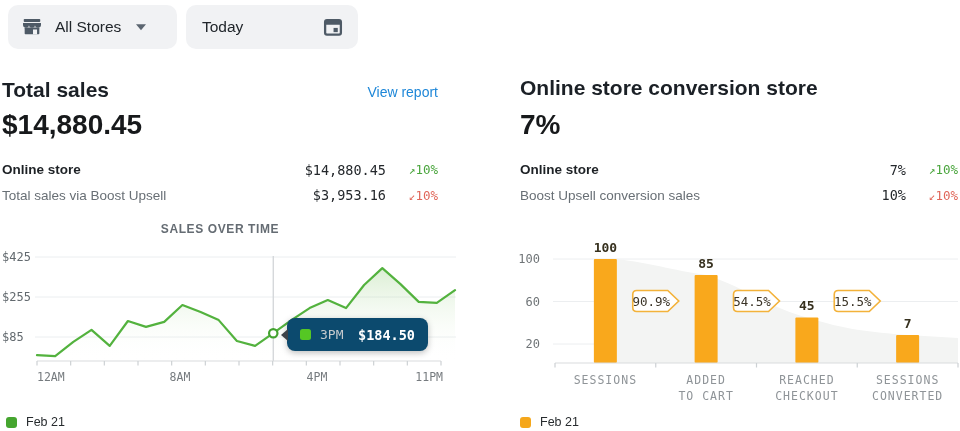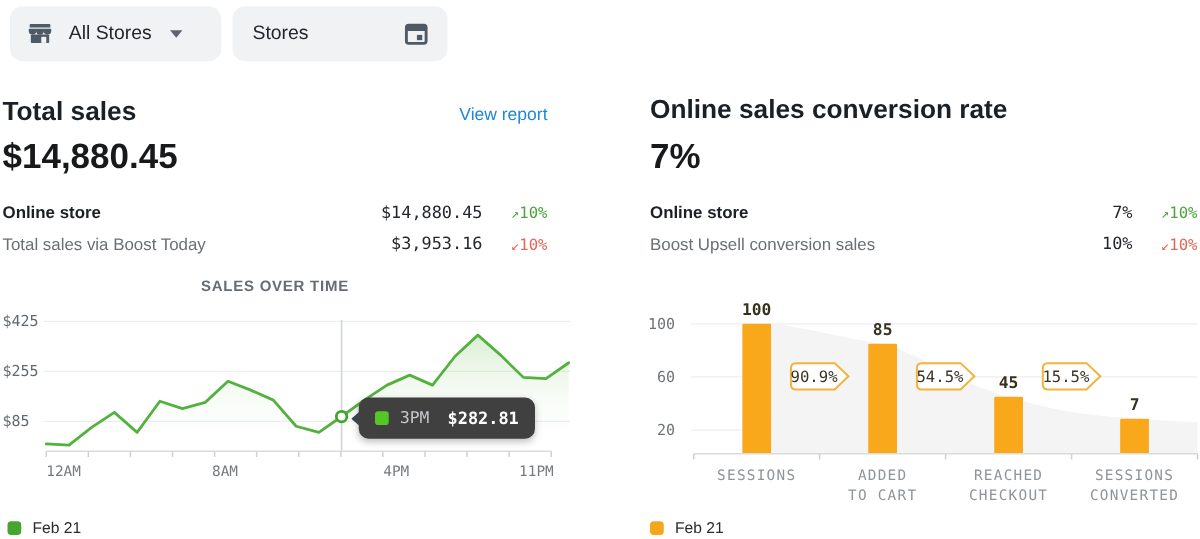--- a/index.html
+++ b/index.html
@@ -50,21 +50,21 @@
   text.ax{font-size:12px;fill:#62696e;}
   text.axf{font-size:12px;fill:#6f7477;}
   text.xlab{font-size:11.5px;fill:#767b7f;}
   text.cat{font-size:11.5px;fill:#8f9498;letter-spacing:1px;}
   text.bval{font-size:13px;font-weight:700;fill:#37311f;}
   text.badge-t{font-size:12.5px;fill:#3b3427;}
 
   
   .tooltip{
     position:absolute;left:287px;top:318px;width:141px;height:33px;box-sizing:border-box;
-    background:#404040;border-radius:8px;display:flex;align-items:center;gap:9px;
+    background:#0c4a6e;border-radius:8px;display:flex;align-items:center;gap:9px;
     padding:0 13px;box-shadow:0 2px 6px rgba(0,0,0,.25);
   }
   .tooltip::before{
     content:"";position:absolute;left:-6px;top:10.5px;width:0;height:0;
     border-top:6px solid transparent;border-bottom:6px solid transparent;
     border-right:7px solid #3d4349;
   }
   .tt-sq{width:11px;height:11px;border-radius:2.5px;background:#55c724;flex:0 0 auto;}
   .tt-time{font-family:"DejaVu Sans Mono",monospace;font-size:13px;color:#c6cacd;}
   .tt-val{font-family:"DejaVu Sans Mono",monospace;font-size:13.5px;font-weight:700;color:#ffffff;margin-left:auto;}
@@ -89,21 +89,21 @@
       <rect x="4" y="12.6" width="16" height="7.4" rx="0.8" fill="#4e5a66"></rect>
       <rect x="13.1" y="14.7" width="4.4" height="5.3" fill="#f1f2f4"></rect>
     </svg>
     <span class="pill-label">All Stores</span>
     <svg class="chev" viewBox="0 0 12 8">
       <path d="M1,1.2 h10 L6,7.2 Z" fill="#5b6570"></path>
     </svg>
   </div>
 
   <div class="pill pill-date">
-    <span class="pill-label">Stores</span>
+    <span class="pill-label">Today</span>
     <svg class="icon24" viewBox="0 0 24 24">
       <rect x="3.4" y="4.6" width="17.2" height="15.8" rx="2" fill="none" stroke="#4e5a66" stroke-width="2.5"></rect>
       <path d="M3.4,6.6 a2,2 0 0 1 2,-2 h13.2 a2,2 0 0 1 2,2 v3 h-17.2 z" fill="#4e5a66"></path>
       <rect x="12.6" y="13" width="4.6" height="4.6" fill="#4e5a66"></rect>
     </svg>
   </div>
 </div>
 
 <div class="panel panel-left">
   <div class="card-head">
@@ -111,31 +111,31 @@
     <a class="view-report">View report</a>
   </div>
   <div class="big-value">$14,880.45</div>
   <div class="rows">
     <div class="mrow">
       <span class="rl strong">Online store</span>
       <span class="rv">$14,880.45</span>
       <span class="trend up"><span class="arr">↗</span><span>10%</span></span>
     </div>
     <div class="mrow">
-      <span class="rl">Total sales via Boost Today</span>
+      <span class="rl">Total sales via Boost Upsell</span>
       <span class="rv">$3,953.16</span>
       <span class="trend down"><span class="arr">↙</span><span>10%</span></span>
     </div>
   </div>
   <div class="section-title">SALES OVER TIME</div>
 </div>
 
 <div class="panel panel-right">
   <div class="card-head">
-    <div class="card-title">Online sales conversion rate</div>
+    <div class="card-title">Online store conversion store</div>
   </div>
   <div class="big-value">7%</div>
   <div class="rows">
     <div class="mrow">
       <span class="rl strong">Online store</span>
       <span class="rv">7%</span>
       <span class="trend up"><span class="arr">↗</span><span>10%</span></span>
     </div>
     <div class="mrow">
       <span class="rl">Boost Upsell conversion sales</span>
@@ -178,21 +178,21 @@
     <text x="37" y="381" text-anchor="start" class="xlab">12AM</text>
     <text x="180" y="381" text-anchor="middle" class="xlab">8AM</text>
     <text x="317" y="381" text-anchor="middle" class="xlab">4PM</text>
     <text x="443" y="381" text-anchor="end" class="xlab">11PM</text>
     <circle cx="273.2608695652174" cy="333.2352941176471" r="4.2" fill="#ffffff" stroke="#43a22f" stroke-width="2.2"></circle>
   </svg>
 
 <div class="tooltip">
   <span class="tt-sq"></span>
   <span class="tt-time">3PM</span>
-  <span class="tt-val">$282.81</span>
+  <span class="tt-val">$184.50</span>
 </div>
 
 <svg id="funnel-chart" class="chart" width="445" height="168" viewBox="515 238 445 168">
     <line x1="553" y1="259" x2="958" y2="259" stroke="#eceef0" stroke-width="1"></line>
     <text x="540" y="263" text-anchor="end" class="axf">100</text>
     <line x1="553" y1="301.5" x2="958" y2="301.5" stroke="#eceef0" stroke-width="1"></line>
     <text x="540" y="305.5" text-anchor="end" class="axf">60</text>
     <line x1="553" y1="344" x2="958" y2="344" stroke="#eceef0" stroke-width="1"></line>
     <text x="540" y="348" text-anchor="end" class="axf">20</text>
     <path d="M616.875,259 C650.375,263 671.125,269.9375 706.125,274.9375 C744.125,286.9375 768.875,307.4375 806.875,317.4375 C844.875,329.4375 869.625,332 907.625,335 L958,338 L958,363 L616.875,363 Z" fill="#f3f4f3"></path>

